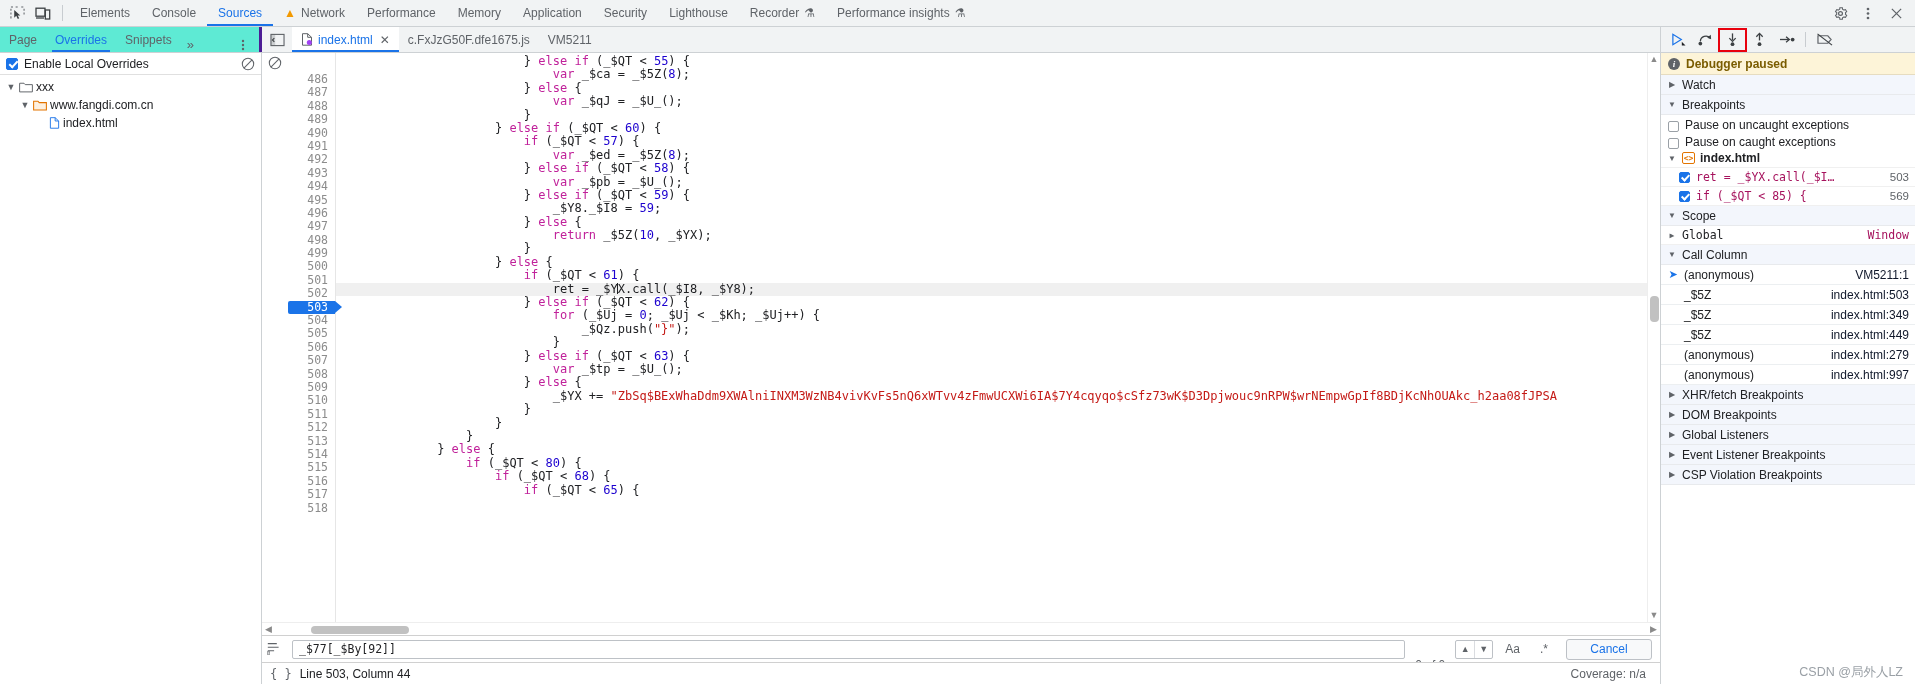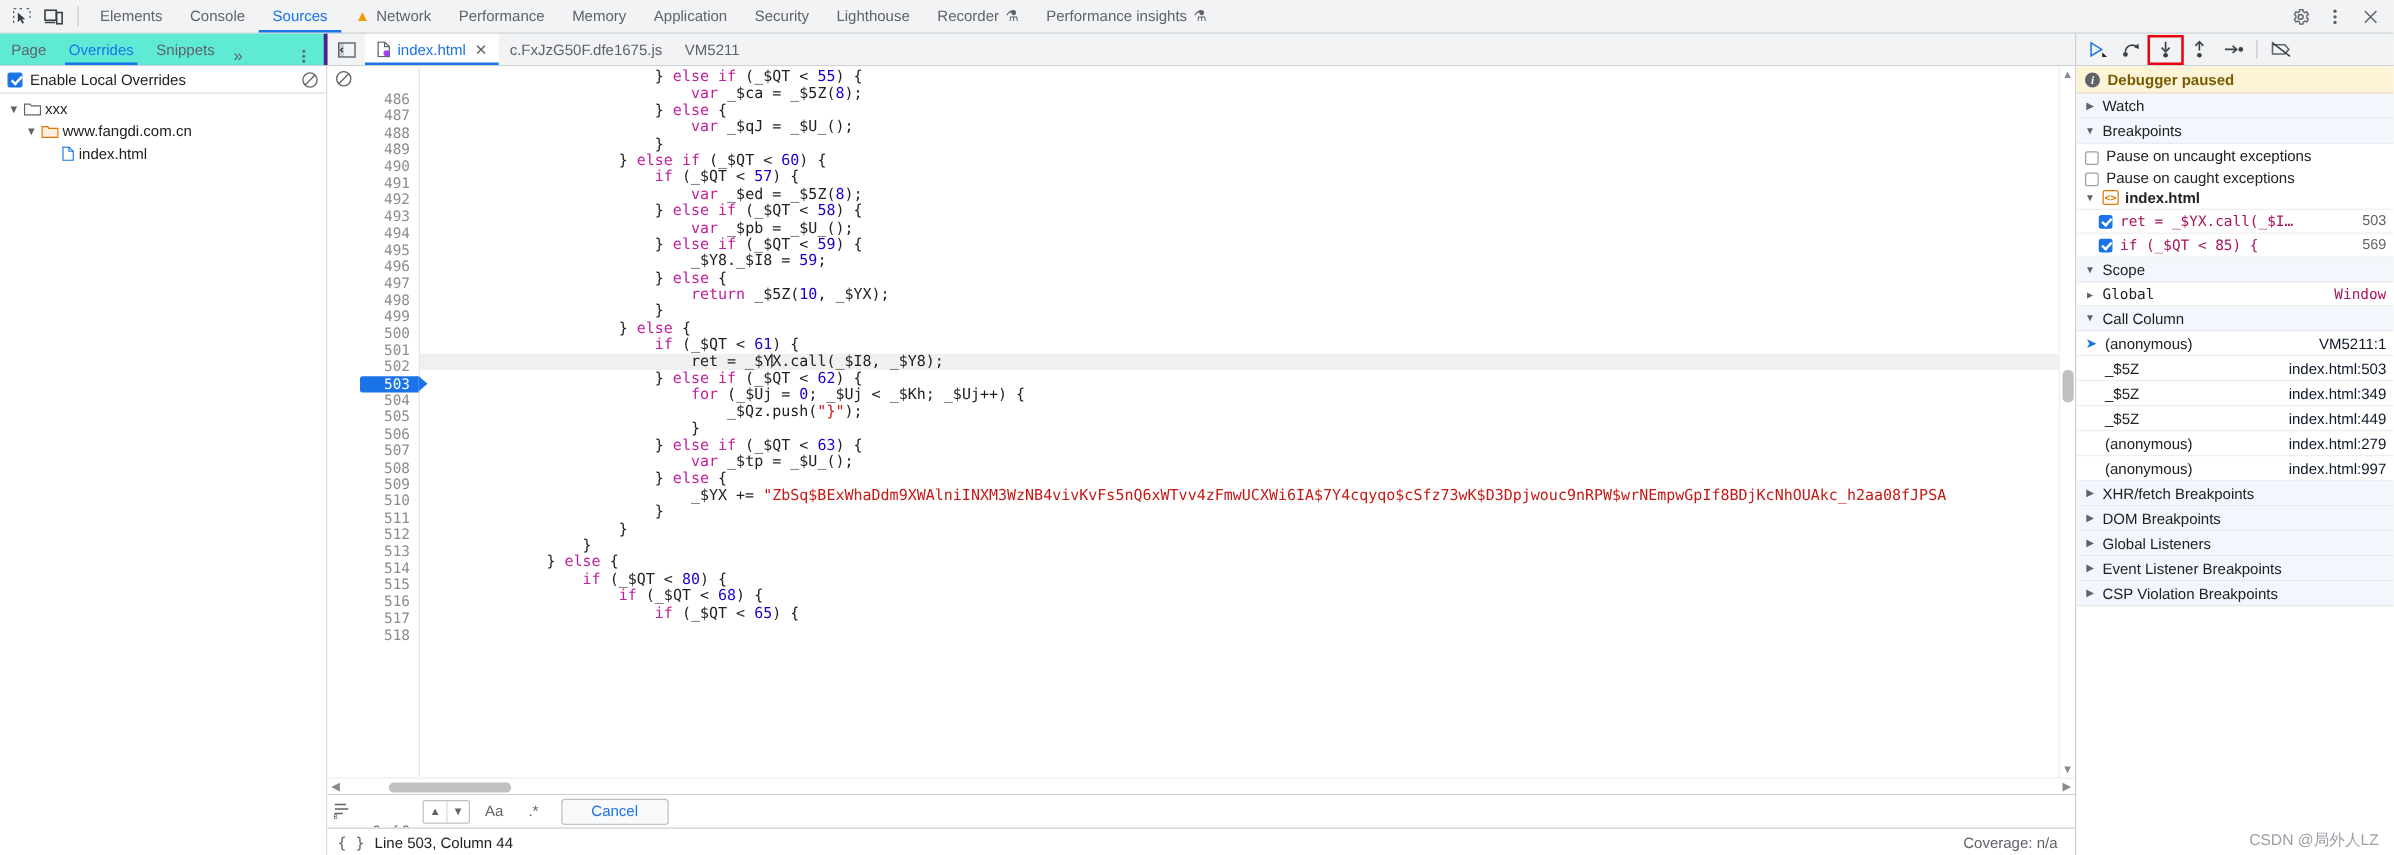--- a/index.html
+++ b/index.html
@@ -660,20 +660,21 @@
         <div class="hs-arrow">▶</div>
       </div>
 
       <div class="search-bar">
         <div class="sb-icon">
           <svg width="18" height="16" viewBox="0 0 20 16">
             <path d="M2 2h10M2 6h12M2 10h7" stroke="#5f6368" stroke-width="1.2"></path>
             <text x="1" y="15" font-size="6" fill="#5f6368" font-family="monospace">B</text>
           </svg>
         </div>
+        <input class="sb-input" value="_$77[_$By[92]]" style="">
         <span class="sb-count">0 of 0</span>
         <div class="sb-nav">
           <div>▲</div>
           <div>▼</div>
         </div>
         <span class="sb-toggle">Aa</span>
         <span class="sb-toggle">.*</span>
         <div class="sb-cancel">Cancel</div>
       </div>
 

